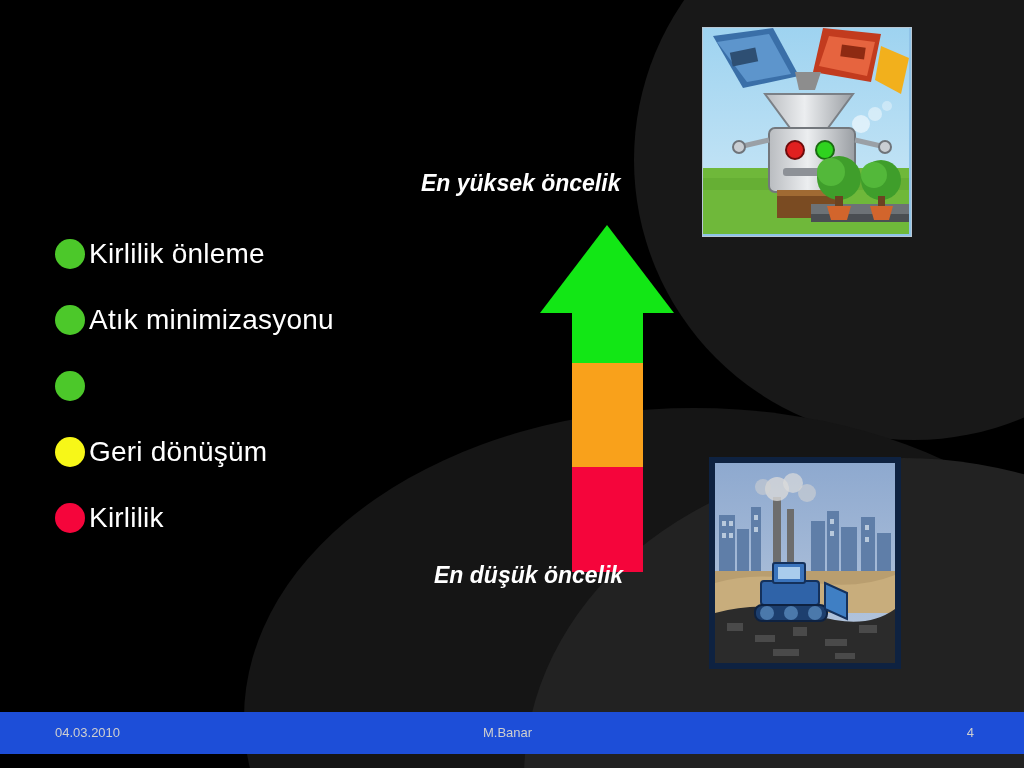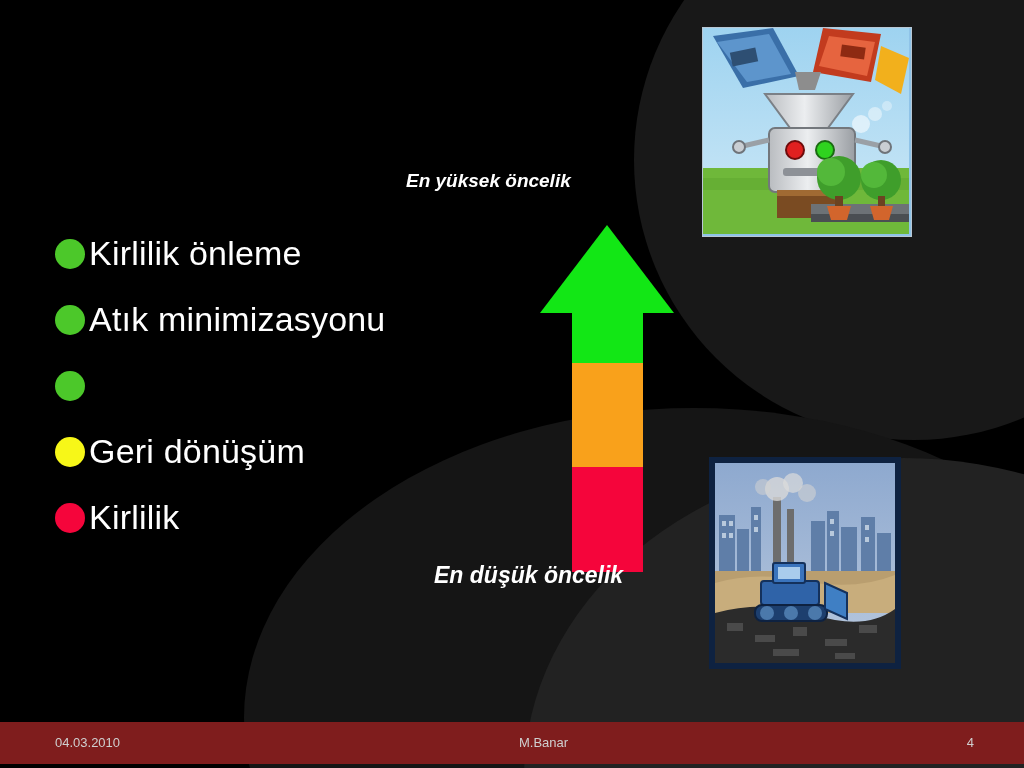--- a/index.html
+++ b/index.html
@@ -71,21 +71,21 @@
   }
   .bullet-dot {
     width: 30px;
     height: 30px;
     border-radius: 50%;
     flex: 0 0 auto;
     margin-right: 4px;
   }
   .bullet-text {
     color: #ffffff;
-    font-size: 34px;
+    font-size: 28px;
     line-height: 1.05;
     letter-spacing: 0.2px;
     white-space: nowrap;
   }
 
   
   .arrow-wrap {
     position: absolute;
     left: 540px;
     top: 225px;
@@ -118,24 +118,24 @@
     background: #f9a11b;
   }
   .seg-red {
     top: 242px;
     height: 105px;
     background: #f5053b;
   }
 
   .label-top {
     position: absolute;
-    left: 406px;
+    left: 421px;
     top: 170px;
     color: #ffffff;
-    font-size: 19px;
+    font-size: 23px;
     font-weight: bold;
     font-style: italic;
   }
   .label-bottom {
     position: absolute;
     left: 412px;
     top: 562px;
     color: #ffffff;
     font-size: 23px;
     font-weight: bold;
@@ -163,38 +163,37 @@
     overflow: hidden;
     background: #1b3a6b;
     border: 6px solid #0e2241;
     box-sizing: border-box;
   }
 
   
   .footer {
     position: absolute;
     left: 0;
-    bottom: 4px;
+    bottom: 14px;
     width: 100%;
     height: 42px;
-    background: #7f1d1d;
+    background: #1d4ed8;
     color: #cfcfcf;
     font-size: 13px;
     z-index: 8;
   }
   .footer .date {
     position: absolute;
     left: 55px;
     top: 13px;
   }
   .footer .author {
     position: absolute;
     left: 483px;
     top: 13px;
-    margin-left: 36px;
   }
   .footer .pagenum {
     position: absolute;
     right: 50px;
     top: 13px;
   }
   svg { display: block; }
 </style>
 </head>
 <body>

